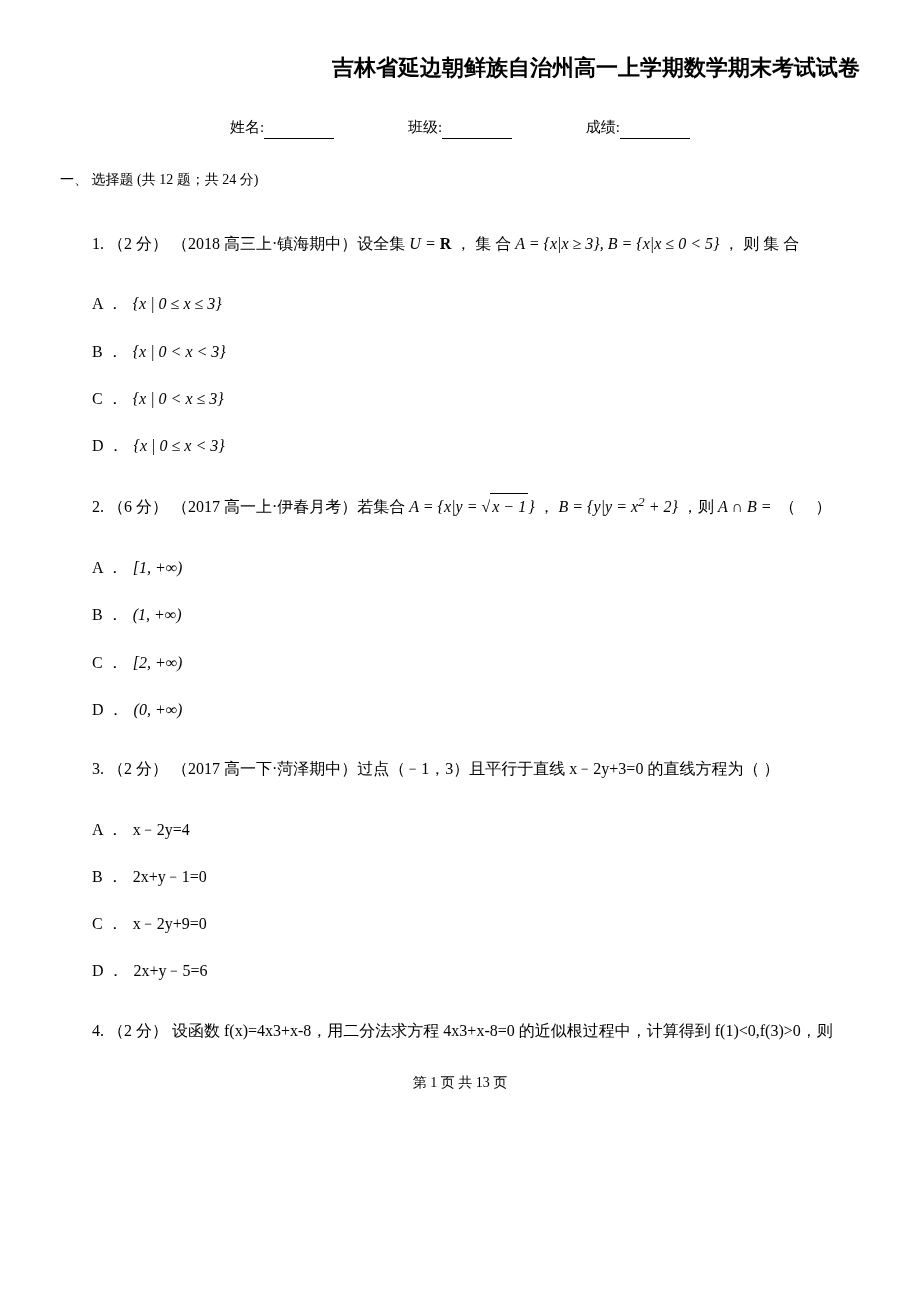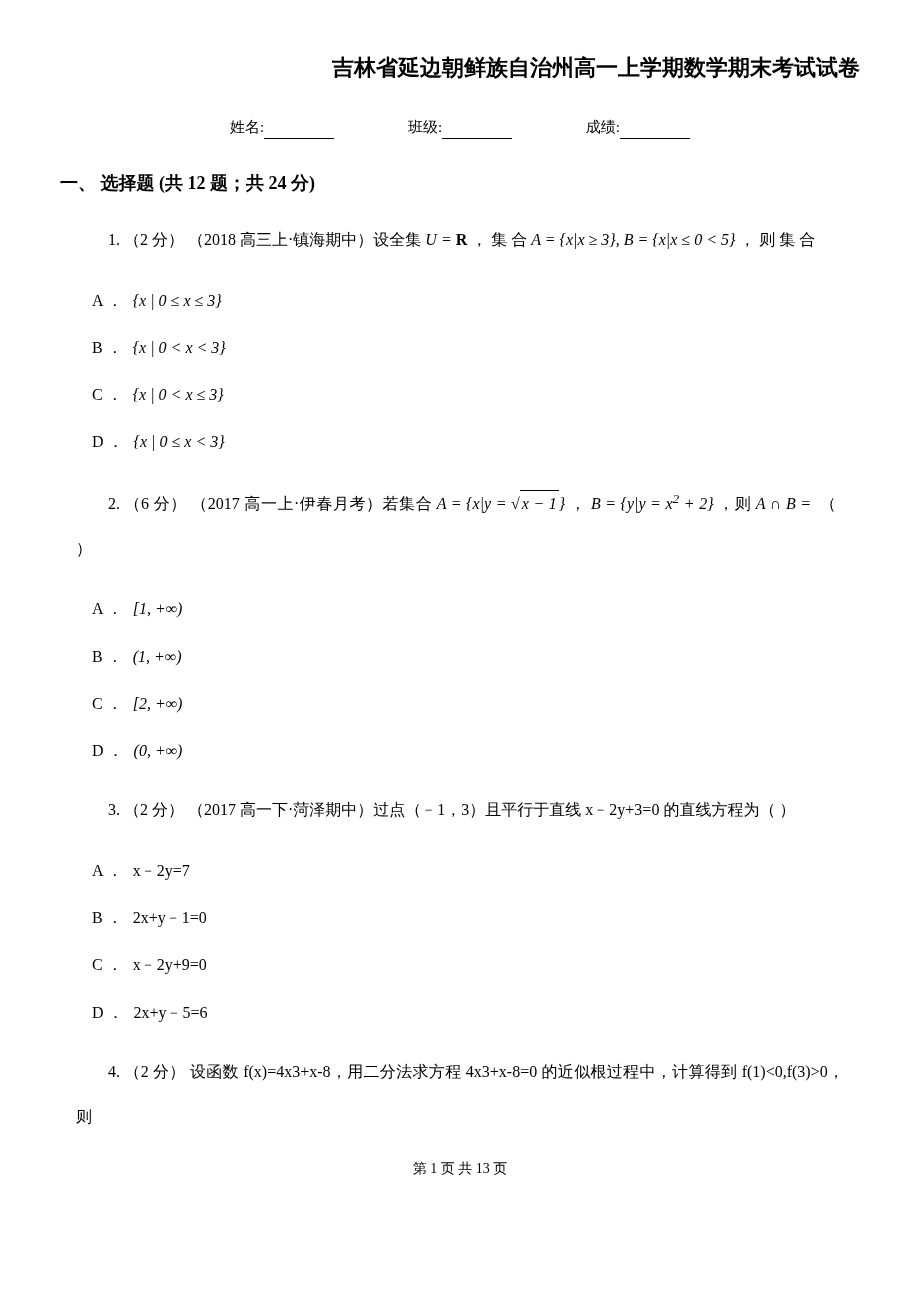--- a/index.html
+++ b/index.html
@@ -28,26 +28,26 @@
       margin: 0 35px;
     }
     .blank-line {
       display: inline-block;
       border-bottom: 1px solid #000;
       width: 70px;
       vertical-align: bottom;
       height: 1.1em;
     }
     .section-header {
-      font-weight: bold;
-      font-size: 18px;
-      margin: 20px 0 20px 0;
+      font-weight: normal;
+      font-size: 14px;
+      margin: 20px 0 30px 0;
     }
     .question {
-      margin: 20px 16px;
+      margin: 20px 0;
       line-height: 2.8;
       text-align: justify;
     }
     .q-indent {
       text-indent: 2em;
     }
     .option {
       margin: 12px 0 12px 2em;
       line-height: 2.2;
     }
@@ -141,21 +141,21 @@
 <div class="option">
   <span class="option-label">D ．</span>
   <span class="math">(0, +∞)</span>
 </div>
 
 <div class="question">
   <span class="q-indent" style="display:inline-block;width:2em;"></span><span>3. （2 分） （2017 高一下·菏泽期中）过点（﹣1，3）且平行于直线 x﹣2y+3=0 的直线方程为（  ）</span>
 </div>
 <div class="option">
   <span class="option-label">A ．</span>
-  <span>x﹣2y=7</span>
+  <span>x﹣2y=4</span>
 </div>
 <div class="option">
   <span class="option-label">B ．</span>
   <span>2x+y﹣1=0</span>
 </div>
 <div class="option">
   <span class="option-label">C ．</span>
   <span>x﹣2y+9=0</span>
 </div>
 <div class="option">

